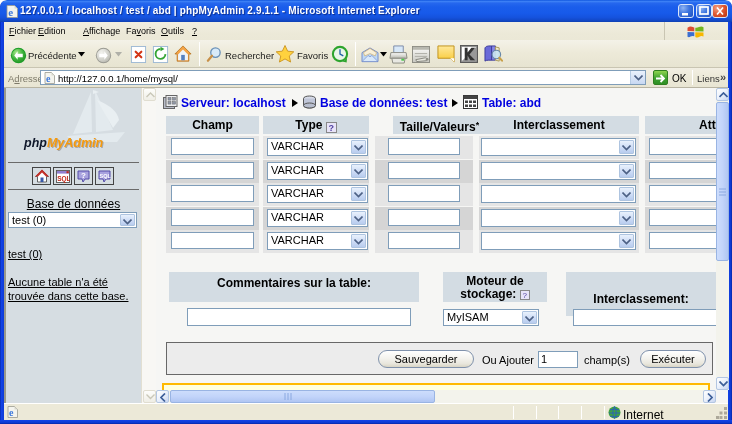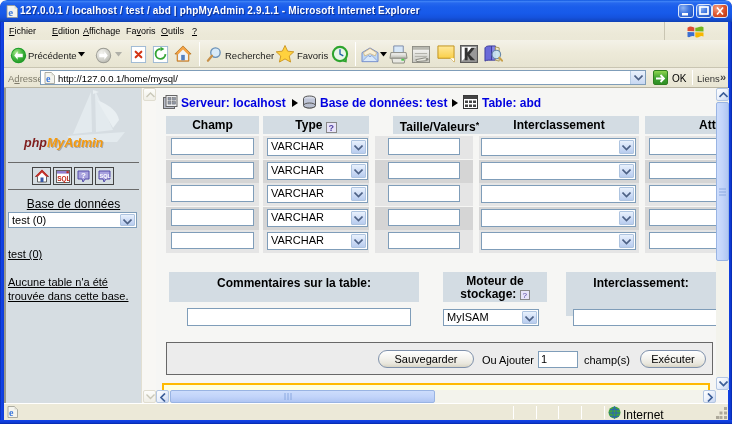--- a/index.html
+++ b/index.html
@@ -90,21 +90,21 @@
         </svg>
       </div>
     <div class="abs tbtn" id="b-close" style="left:712px">
         <svg width="14" height="12">
           <path d="M4 2.5 L10 9.5 M10 2.5 L4 9.5" stroke="#fff" stroke-width="1.6"></path>
         </svg>
       </div>
   </div>
   <div id="menu" class="abs">
     <span style="left:5px"><u>F</u>ichier</span>
-    <span style="left:48px"><u>E</u>dition</span>
+    <span style="left:34px"><u>E</u>dition</span>
     <span style="left:79px"><u>A</u>ffichage</span>
     <span style="left:122px">Fa<u>v</u>oris</span>
     <span style="left:157px"><u>O</u>utils</span>
     <span style="left:188px"><u>?</u></span>
     <div id="mlogo" class="abs"></div>
     <svg class="abs" style="left:683px;top:3px" width="17" height="14" viewBox="0 0 17 14">
       <path d="M0.5 2.8 Q3 0.8 5 1.8 Q6.5 2.5 7.3 2.6 L7.3 6.2 L0.5 6 Z" fill="#DD4B32"></path>
       <path d="M8.3 2.7 Q10 3 12 2 Q14.5 1 16.5 2.2 L16.5 6.5 L8.3 6.3 Z" fill="#73B51E"></path>
       <path d="M0.5 7 L7.3 7.2 L7.3 11.2 Q5 10.5 3.5 11.6 Q2 12.6 0.5 11.8 Z" fill="#3B6ED0"></path>
       <path d="M8.3 7.3 L16.5 7.5 L16.5 11.5 Q14 10.6 12.5 11.8 Q10.5 13.2 8.3 12 Z" fill="#F8B700"></path>
@@ -274,21 +274,21 @@
 
       <svg class="abs" style="left:55px;top:2px" width="70" height="60" viewBox="0 0 70 60">
         <g fill="#E3EAEE">
             <path d="M30 2 L31 42 L12 44 Z"></path>
             <path d="M34 0 L35 42 L52 40 Z"></path>
             <path d="M36 10 L52 38 L58 30 Q56 18 36 10 Z" fill="#E9EFF2"></path>
             <path d="M6 46 L64 42 L56 52 L12 52 Z"></path>
             <path d="M32 0 L38 2 L32 4 Z" fill="#E9EFF2"></path>
           </g>
       </svg>
-      <div class="abs" style="left:18px;top:48px;font-size:12.5px;font-weight:bold;font-style:italic;white-space:nowrap;"><span style="color:#7f1d1d">php</span><span style="color:#F5990D;text-shadow:1px 1px 0.5px #a8a8a8">MyAdmin</span></div>
+      <div class="abs" style="left:18px;top:48px;font-size:12.5px;font-weight:bold;font-style:italic;white-space:nowrap;"><span style="color:#0f172a">php</span><span style="color:#F5990D;text-shadow:1px 1px 0.5px #a8a8a8">MyAdmin</span></div>
       <hr style="top:74px">
       <div class="sicon" style="left:26px">
           <svg style="position:absolute;left:2px;top:1px" width="14" height="14" viewBox="0 0 14 14">
             <path d="M7 1 L13.5 7.5 L11.5 7.5 L11.5 13 L2.5 13 L2.5 7.5 L0.5 7.5 Z" fill="#fff" stroke="#555" stroke-width="0.9"></path>
             <path d="M7 0.5 L14 7.5 L11 7.5 L7 3.5 L3 7.5 L0 7.5 Z" fill="#C43028"></path>
             <rect x="5.5" y="8.5" width="3" height="4.5" fill="#3858A8"></rect>
           </svg>
         </div>
       <div class="sicon" style="left:47px">
           <svg style="position:absolute;left:2px;top:2px" width="14" height="13" viewBox="0 0 14 13">
@@ -492,21 +492,21 @@
           </div>
         </div>
       <div class="inp" style="left:493px;top:50px;width:71px;height:17px"></div>
       <div class="inp" style="left:493px;top:74px;width:71px;height:17px"></div>
       <div class="inp" style="left:493px;top:97px;width:71px;height:17px"></div>
       <div class="inp" style="left:493px;top:121px;width:71px;height:17px"></div>
       <div class="inp" style="left:493px;top:144px;width:71px;height:17px"></div>
 
       <div class="th" style="left:287px;top:184px;width:104px;height:30px;padding-top:3px;line-height:13px">Moteur de<br>stockage: <span style="display:inline-block;width:10px;height:10px;border:1px solid #888;background:#E8E4F8;color:#5040A0;font-size:8px;line-height:10px;font-weight:normal">?</span></div>
       <div class="th" style="left:13px;top:184px;width:250px;height:30px;padding-top:4px">Commentaires sur la table:</div>
-      <div class="th" style="left:410px;top:184px;width:150px;height:44px;padding-top:4px">Interclassement:</div>
+      <div class="th" style="left:410px;top:184px;width:150px;height:44px;padding-top:20px">Interclassement:</div>
       <div class="inp" style="left:31px;top:220px;width:224px;height:18px"></div>
       <div class="sel" style="left:287px;top:221px;width:96px;height:17px">
           <span class="sv">MyISAM</span>
           <div class="xparrow">
             <svg width="9" height="6">
               <path d="M0.5 0.5 L4.5 4.5 L8.5 0.5" fill="none" stroke="#4D6185" stroke-width="1.6"></path>
             </svg>
           </div>
         </div>
       <div class="inp" style="left:417px;top:221px;width:151px;height:17px"></div>

